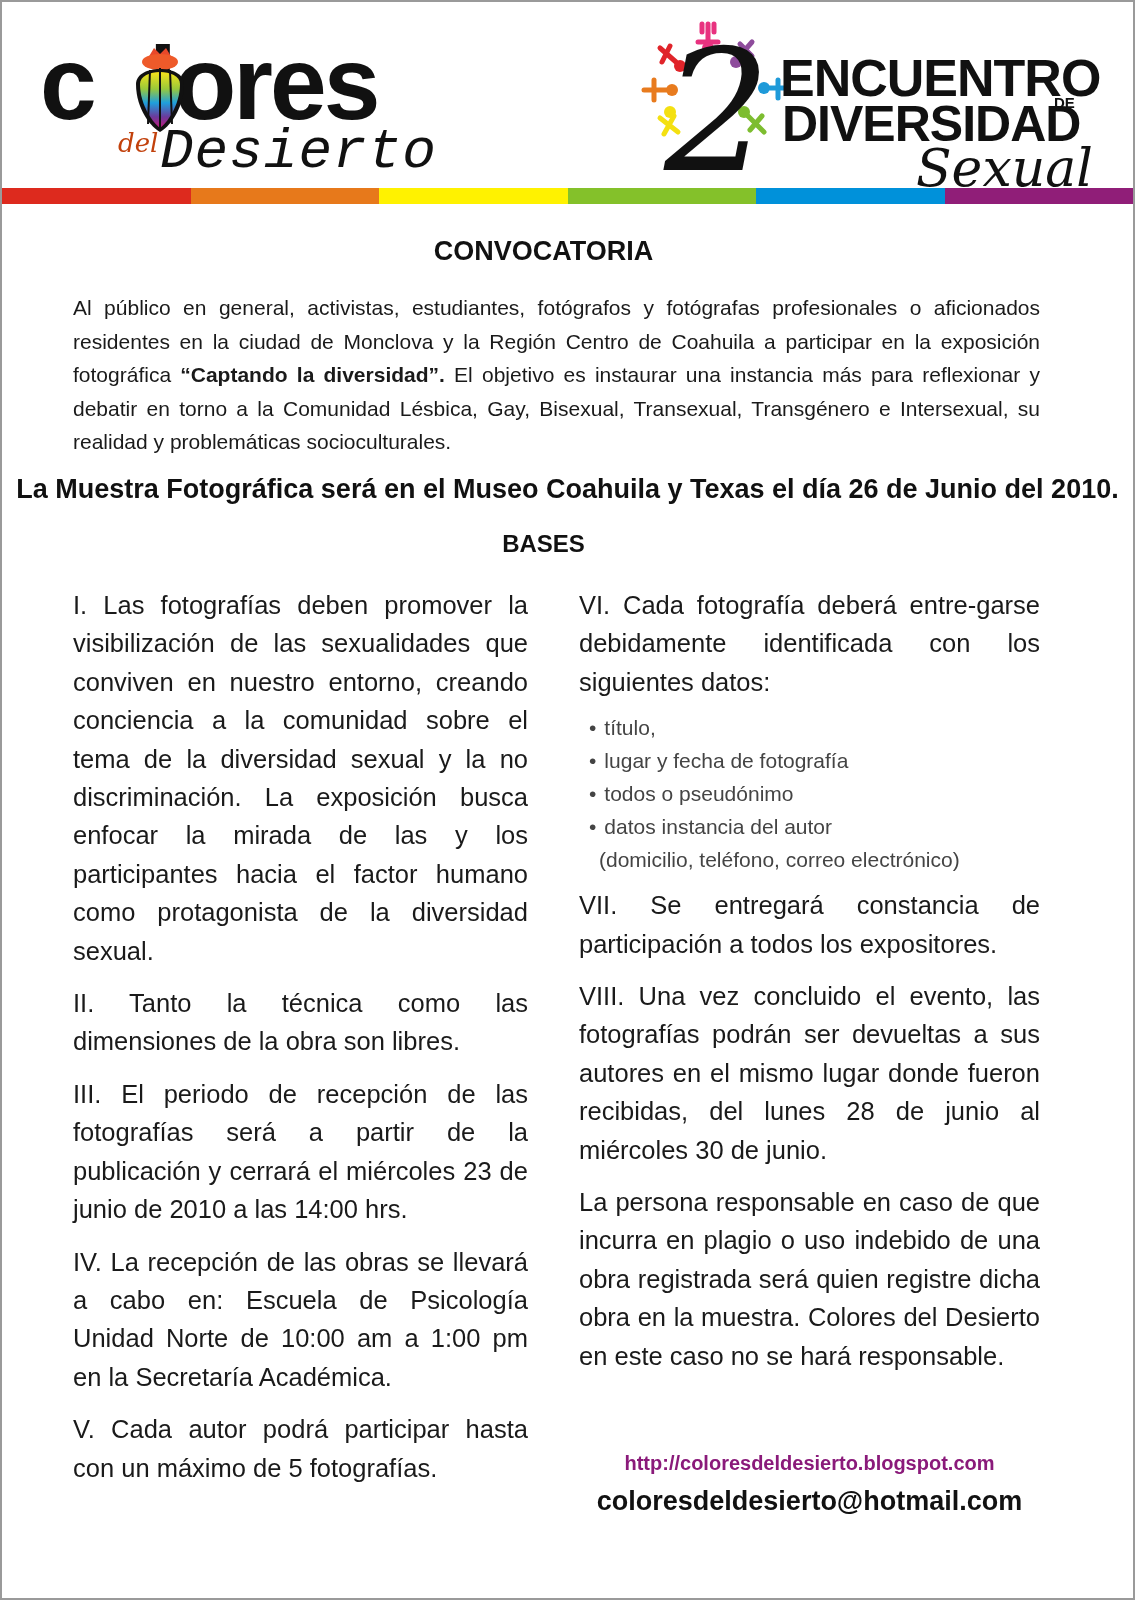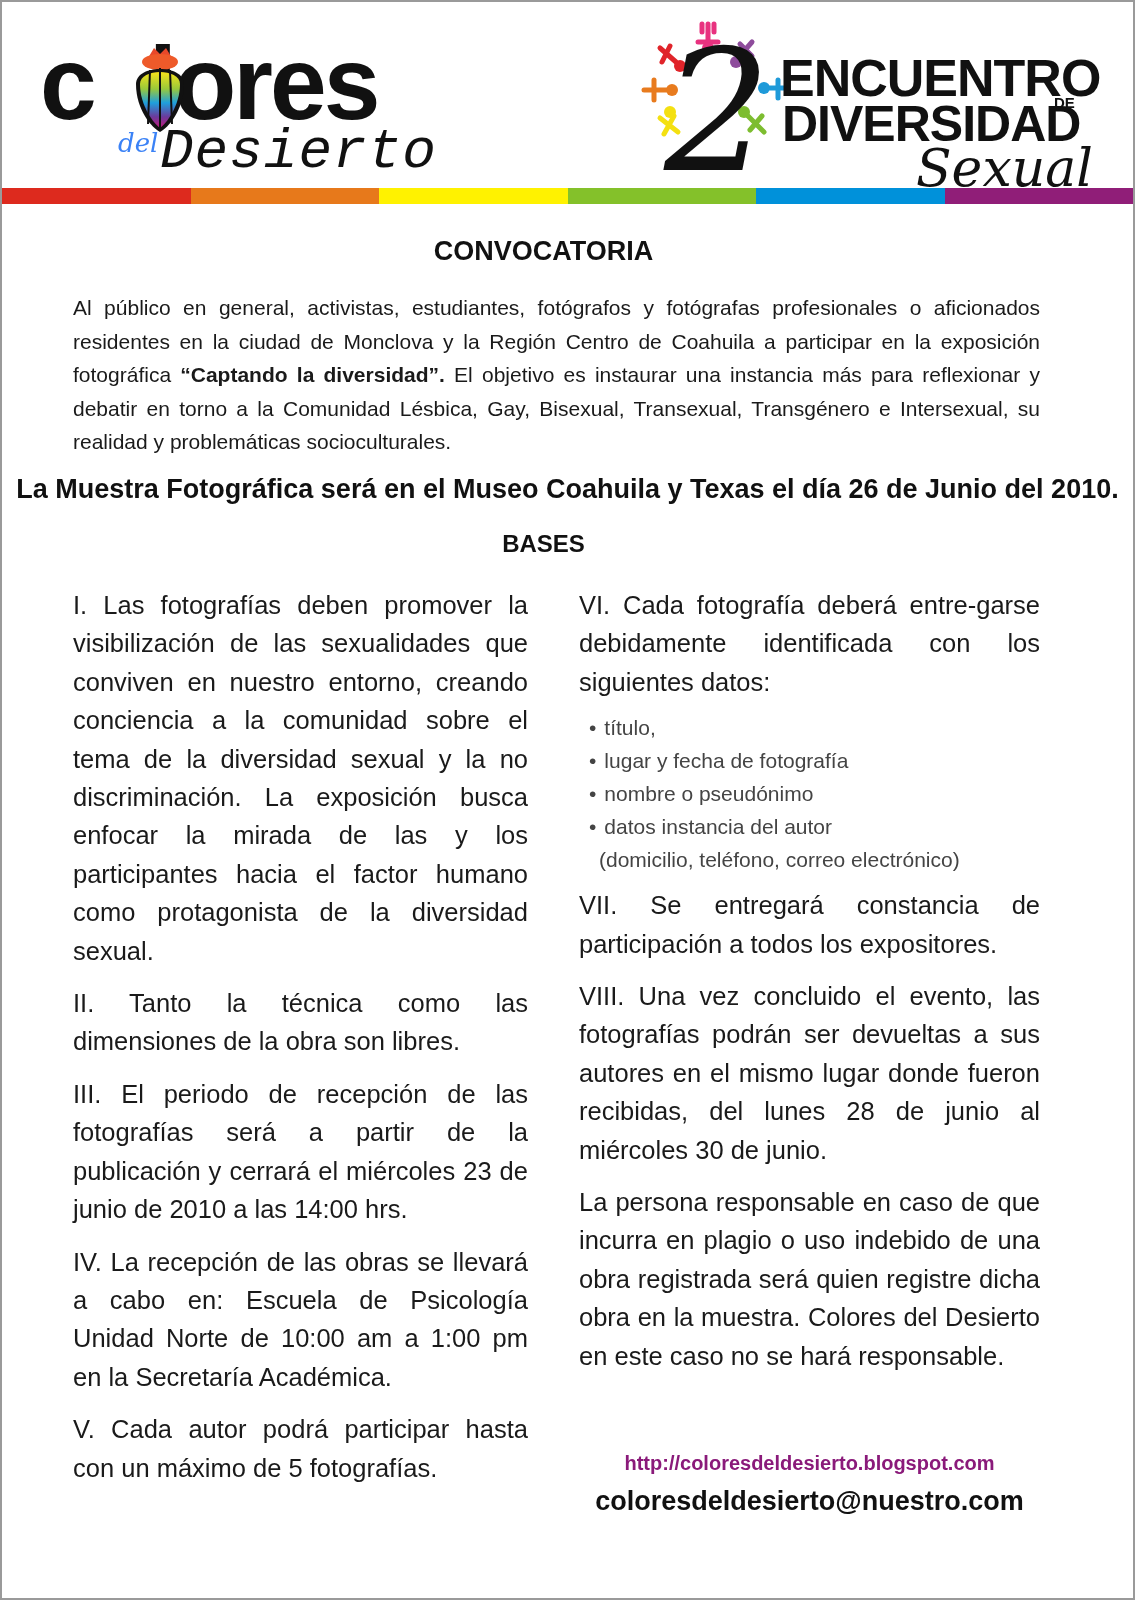--- a/index.html
+++ b/index.html
@@ -4,21 +4,21 @@
 <style>
   html, body { margin: 0; padding: 0; background: #ffffff; }
   body { width: 1135px; height: 1600px; position: relative; overflow: hidden; font-family: "Liberation Sans", "DejaVu Sans", sans-serif; color: #1a1a1a; }
   .frame { position: absolute; left: 0; top: 0; width: 1131px; height: 1596px; border: 2px solid #9a9a9a; background: #fff; }
 
   
   .logo-left { position: absolute; left: 40px; top: 28px; width: 360px; height: 150px; }
   .logo-colores { position: absolute; left: 0; top: 0; font-family: "Liberation Sans", sans-serif; font-weight: 900; font-size: 104px; letter-spacing: -3px; line-height: 110px; color: #111; transform: scaleX(0.98); transform-origin: left top; }
   .logo-colores .cactus-slot { display: inline-block; width: 56px; height: 70px; vertical-align: baseline; }
   .cactus { position: absolute; left: 88px; top: 16px; width: 64px; height: 90px; }
-  .logo-del { position: absolute; left: 78px; top: 100px; font-family: "DejaVu Serif", serif; font-style: italic; font-size: 26px; color: #3b82f6; }
+  .logo-del { position: absolute; left: 78px; top: 100px; font-family: "DejaVu Serif", serif; font-style: italic; font-size: 26px; color: #c2410c; }
   .logo-desierto { position: absolute; left: 120px; top: 92px; font-family: Liberation Mono, monospace; font-style: italic; font-size: 56px; color: #111; letter-spacing: 1px; }
 
   .logo-right { position: absolute; left: 640px; top: 18px; width: 460px; height: 165px; }
   .people { position: absolute; left: 0; top: 0; width: 150px; height: 125px; }
   .big-two { position: absolute; left: 24px; top: 14px; font-family: "DejaVu Serif", serif; font-style: italic; font-size: 168px; line-height: 160px; color: #111; }
   .encuentro { position: absolute; left: 140px; top: 36px; font-family: "Liberation Sans", sans-serif; font-weight: 900; font-size: 52px; line-height: 48px; letter-spacing: -1px; color: #111; }
   .diversidad { position: absolute; left: 142px; top: 82px; font-family: "Liberation Sans", sans-serif; font-weight: 900; font-size: 50px; line-height: 48px; letter-spacing: -1px; color: #111; }
   .de-small { position: absolute; left: 414px; top: 76px; font-family: "Liberation Sans", sans-serif; font-weight: 900; font-size: 15px; color: #111; }
   .sexual { position: absolute; left: 276px; top: 120px; font-family: "DejaVu Serif", serif; font-style: italic; font-size: 52px; color: #111; }
 
@@ -145,23 +145,23 @@
   <p>III. El periodo de recepción de las fotografías será a partir de la publicación y cerrará el miércoles 23 de junio de 2010 a las 14:00 hrs.</p>
   <p>IV. La recepción de las obras se llevará a cabo en: Escuela de Psicología Unidad Norte de 10:00 am a 1:00 pm en la Secretaría Académica.</p>
   <p>V. Cada autor podrá participar hasta con un máximo de 5  fotografías.</p>
 </div>
 
 <div class="col col-right">
   <p style="margin-bottom:4px">VI. Cada fotografía deberá entre-garse debidamente identificada con los siguientes datos:</p>
   <ul>
     <li>título,</li>
     <li>lugar y fecha de fotografía</li>
-    <li>nombre o pseudónimo</li>
+    <li>todos o pseudónimo</li>
     <li>datos instancia del autor</li>
     <li class="sub">(domicilio, teléfono, correo electrónico)</li>
   </ul>
   <p>VII. Se entregará constancia de participación a todos los expositores.</p>
   <p>VIII. Una vez concluido el evento, las fotografías podrán ser devueltas a sus autores en el mismo lugar donde fueron recibidas, del lunes 28 de junio al miércoles 30 de junio.</p>
   <p>La persona responsable en caso de que incurra en plagio o uso indebido de una obra registrada será quien registre dicha obra en la muestra. Colores del Desierto en este caso no se hará responsable.</p>
 </div>
 
 <div class="contact url">http://coloresdeldesierto.blogspot.com</div>
-<div class="contact email">coloresdeldesierto@nuestro.com</div>
+<div class="contact email">coloresdeldesierto@hotmail.com</div>
 
 </body></html>

